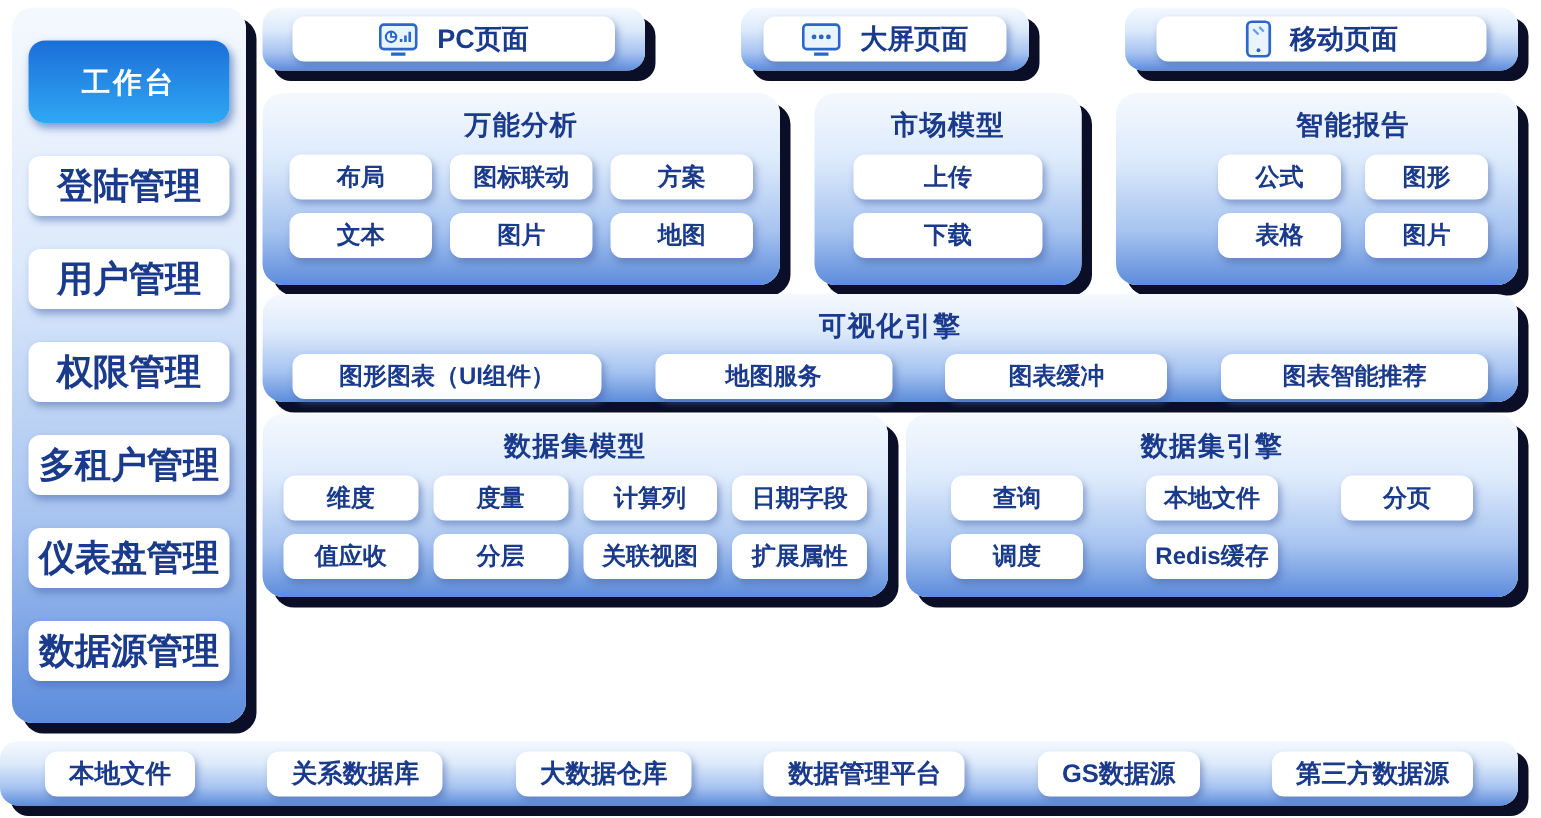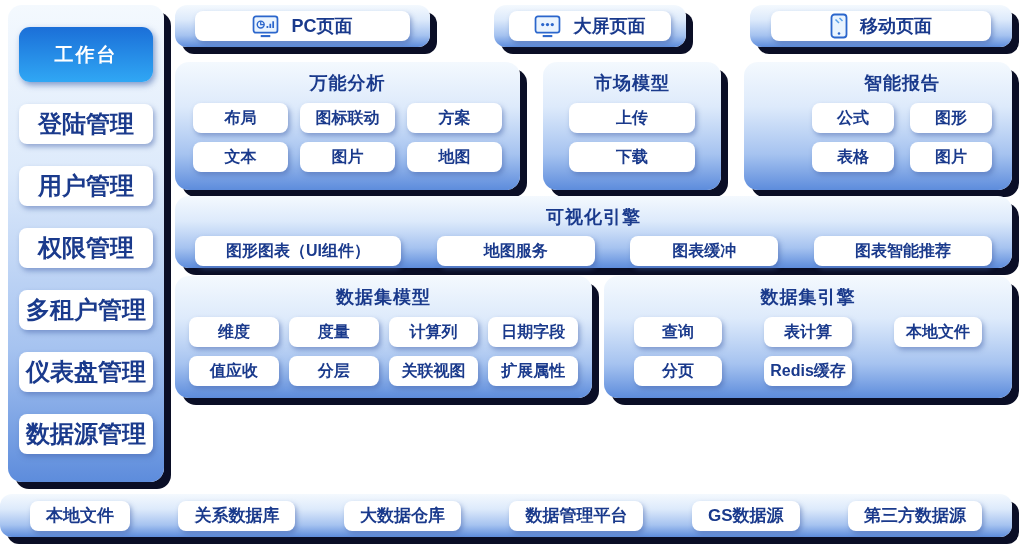--- a/index.html
+++ b/index.html
@@ -156,23 +156,23 @@
         <div class="chip">值应收</div>
         <div class="chip">分层</div>
         <div class="chip">关联视图</div>
         <div class="chip">扩展属性</div>
       </div>
     </div>
     <div class="panel p-dsengine">
       <div class="title">数据集引擎</div>
       <div class="grid3e">
         <div class="chip">查询</div>
-        <div class="chip">表计算</div>
         <div class="chip">本地文件</div>
         <div class="chip">分页</div>
+        <div class="chip">调度</div>
         <div class="chip">Redis缓存</div>
       </div>
     </div>
   </section>
 
 
   <div class="bottom-strip panel">
     <div class="chip">本地文件</div>
     <div class="chip">关系数据库</div>
     <div class="chip">大数据仓库</div>

